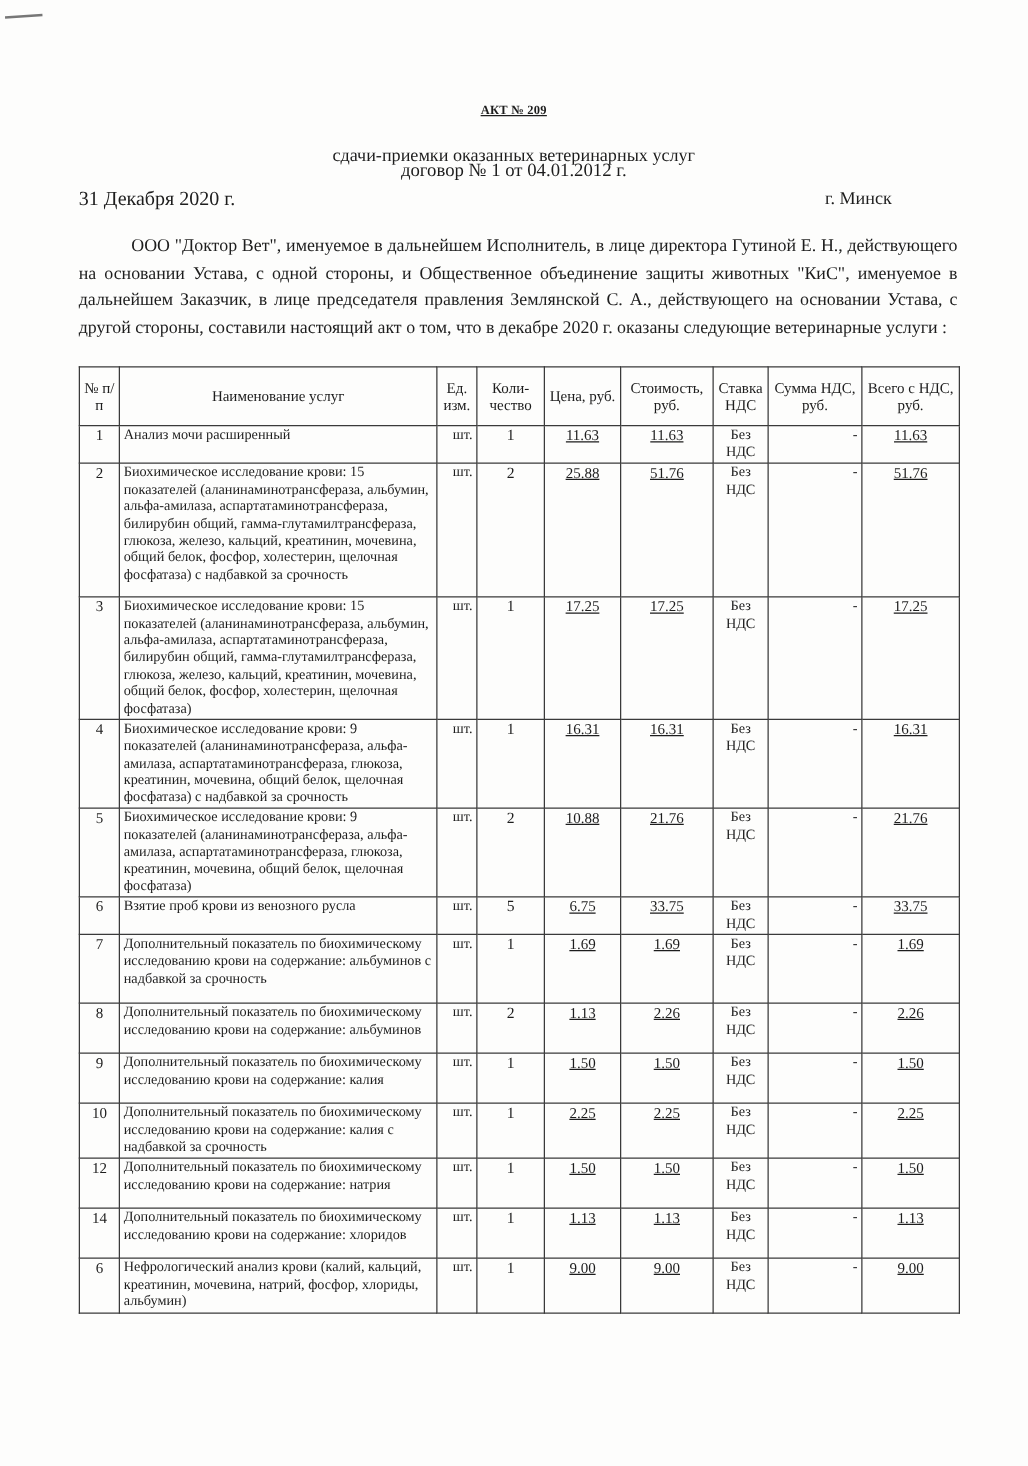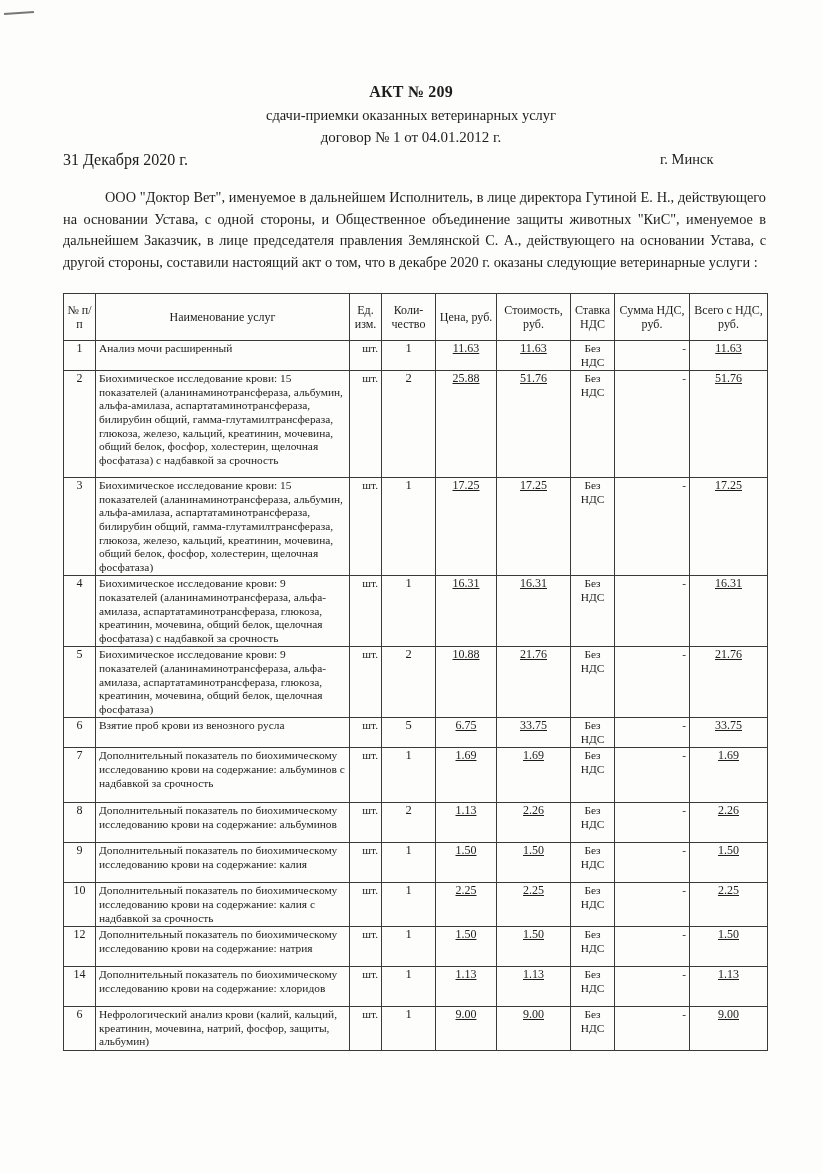--- a/index.html
+++ b/index.html
@@ -5,22 +5,22 @@
   html, body { margin: 0; padding: 0; }
   body {
     width: 822px; height: 1173px; overflow: hidden;
     background: #fdfdfc;
     font-family: "Liberation Serif", "DejaVu Serif", serif;
     color: #1d1d1d;
     position: relative;
   }
   .scan-mark { position: absolute; left: 4px; top: 12px; width: 30px; height: 2px; background: #555; transform: rotate(-4deg); opacity: .8; }
   .title { position: absolute; left: 0; width: 822px; text-align: center; }
-  .t1 { top: 83px; font-size: 16px; font-weight: bold; letter-spacing: .2px; }
-  .t2 { top: 107px; font-size: 14.5px; font-family: Liberation Serif, serif; }
+  .t1 { top: 83px; font-size: 10px; font-weight: bold; letter-spacing: .2px; text-decoration: underline; }
+  .t2 { top: 117px; font-size: 14.5px; font-family: Liberation Serif, serif; }
   .t3 { top: 129px; font-size: 15px; }
   .date { position: absolute; left: 63px; top: 151px; font-size: 16px; }
   .city { position: absolute; left: 660px; top: 151px; font-size: 14.5px; }
   .intro {
     position: absolute; left: 63px; top: 187px; width: 703px;
     font-size: 14.3px; line-height: 21.5px; text-align: justify; text-indent: 42px;
   }
   table.acts {
     position: absolute; left: 63px; top: 293px; width: 704px;
     border-collapse: collapse; table-layout: fixed;
@@ -203,21 +203,21 @@
         <td class="unit">шт.</td>
         <td class="qty">1</td>
         <td class="money">1.13</td>
         <td class="money">1.13</td>
         <td class="vat">Без НДС</td>
         <td class="vatsum">-</td>
         <td class="money">1.13</td>
       </tr>
       <tr style="height: 40px;">
         <td class="num">6</td>
-        <td class="name">Нефрологический анализ крови (калий, кальций, креатинин, мочевина, натрий, фосфор, защиты, альбумин)</td>
+        <td class="name">Нефрологический анализ крови (калий, кальций, креатинин, мочевина, натрий, фосфор, хлориды, альбумин)</td>
         <td class="unit">шт.</td>
         <td class="qty">1</td>
         <td class="money">9.00</td>
         <td class="money">9.00</td>
         <td class="vat">Без НДС</td>
         <td class="vatsum">-</td>
         <td class="money">9.00</td>
       </tr>
     </tbody>
 </table>

